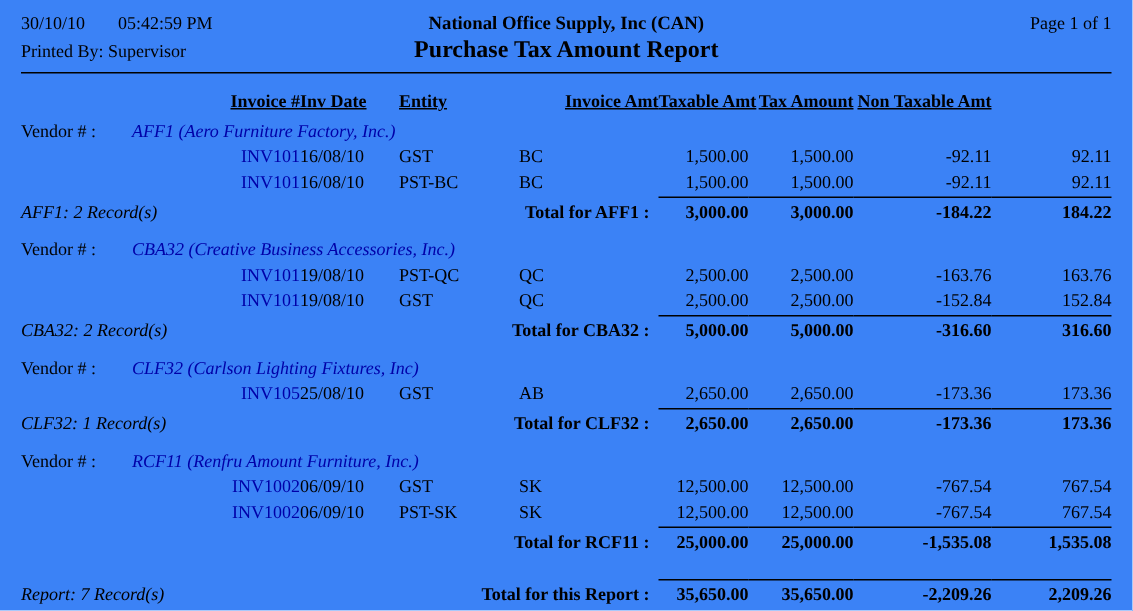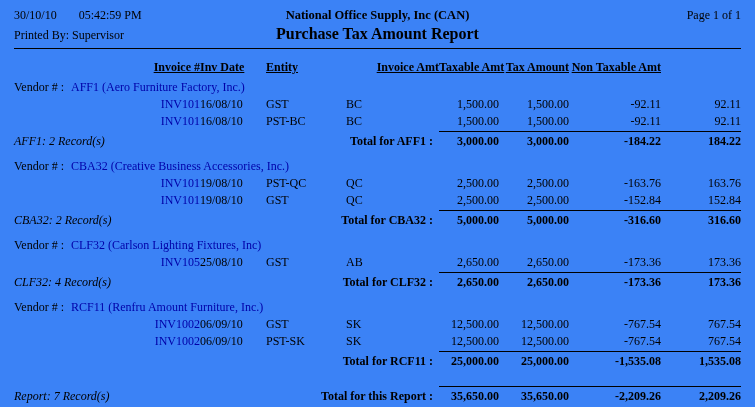--- a/index.html
+++ b/index.html
@@ -43,21 +43,21 @@
   .bold { font-weight: bold; }
   .it { font-style: italic; }
   .blue { color: #0000A8; }
 
   .col-headers { margin-bottom: 4px; }
   .colh { font-weight: bold; text-decoration: underline; white-space: nowrap; }
 
   .group { margin-bottom: 9px; }
   .vendor-row { display: flex; align-items: baseline; margin: 1px 0 1px 0; }
   .vendor-label { font-weight: normal; width: 57px; flex: 0 0 57px; }
-  .vendor-name { margin-left: 0; }
+  .vendor-name { margin-left: 17px; font-style: italic; }
 
   .total-row { margin-top: 1px; }
   .rec { grid-column: 1 / 3; }
   .total-label { grid-column: 3 / 6; padding-right: 6px; }
   .amt { border-top: 1px solid #000; font-weight: bold; padding-top: 2px; }
 
   .report-total { margin-top: 16px; }
 </style>
 </head>
 <body>
@@ -182,21 +182,21 @@
     <span class="cell">25/08/10</span>
     <span class="cell">GST</span>
     <span class="cell">AB</span>
     <span class="cell r">2,650.00</span>
     <span class="cell r">2,650.00</span>
     <span class="cell r">-173.36</span>
     <span class="cell r">173.36</span>
   </div>
 </div>
     <div class="grid total-row">
-      <span class="cell it rec">CLF32: 4 Record(s)</span>
+      <span class="cell it rec">CLF32: 1 Record(s)</span>
       <span class="cell bold r total-label">Total for CLF32 :</span>
       <span class="cell r amt">2,650.00</span>
       <span class="cell r amt">2,650.00</span>
       <span class="cell r amt">-173.36</span>
       <span class="cell r amt">173.36</span>
     </div>
   </div>
 
   <div class="group">
     <div class="vendor-row">

